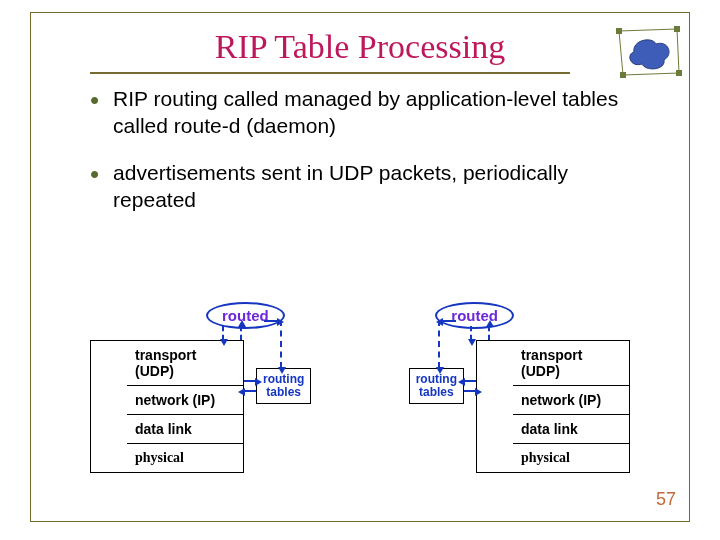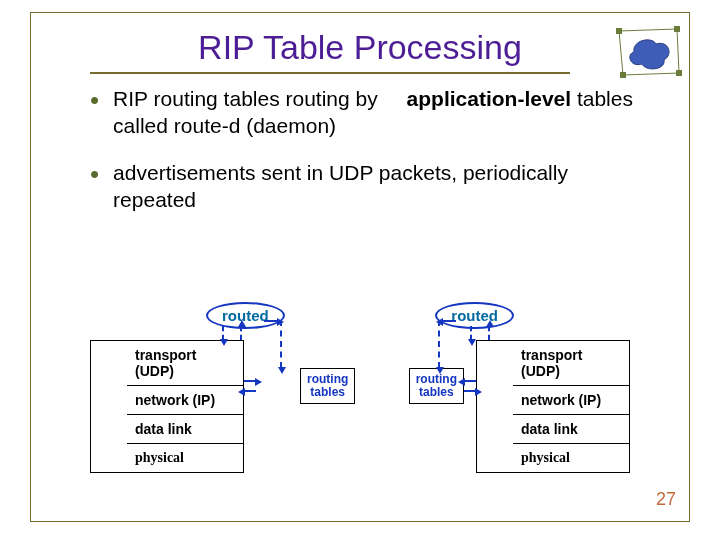--- a/index.html
+++ b/index.html
@@ -16,21 +16,22 @@
     left: 30px; top: 12px;
     width: 660px; height: 510px;
     border: 1.5px solid #766b2e;
   }
   .title {
     position: absolute;
     top: 28px; left: 0; width: 720px;
     text-align: center;
     font-size: 34px;
     font-weight: normal;
-    color: #4c1d95;
+    color: #be185d;
+    font-family: Liberation Serif, serif;
   }
   .title-line {
     position: absolute;
     top: 72px; left: 90px; width: 480px;
     border-bottom: 2px solid #766b2e;
   }
   .corner-icon {
     position: absolute;
     top: 26px; right: 34px;
     width: 70px; height: 56px;
@@ -46,21 +47,21 @@
     margin-bottom: 20px;
     line-height: 1.28;
   }
   .bullet .dot {
     color: #576b2c;
     font-size: 26px;
     line-height: 1.1;
     margin-right: 14px;
   }
   .bullet .txt { flex: 1; }
-  .bold { font-weight: bold; margin-left: 23px; }
+  .bold { font-weight: normal; }
   .diagram {
     position: absolute;
     left: 70px; top: 280px;
     width: 580px; height: 220px;
     background: #fff;
   }
   .stack {
     position: absolute;
     width: 154px;
     border: 1.5px solid #000;
@@ -74,40 +75,39 @@
     font-weight: bold;
     font-size: 14px;
     color: #000;
     margin-left: 36px;
   }
   .layer:last-child { border-bottom: none; font-family: Liberation Serif, serif; }
   .routed {
     position: absolute;
     border: 2.5px solid #1536c0;
     border-radius: 50%;
-    color: #0369a1;
+    color: #6d28d9;
     font-weight: bold;
     font-size: 15px;
     text-align: center;
     padding: 3px 14px;
     background: #fff;
   }
   .routed-left { left: 136px; top: 22px; }
   .routed-right { right: 136px; top: 22px; }
   .rtbox {
     position: absolute;
     border: 1.5px solid #000;
     background: #fff;
     font-size: 12px;
     font-weight: bold;
     color: #1536c0;
     text-align: center;
     padding: 4px 6px;
     line-height: 1.1;
-    margin-left: 44px;
   }
   .rtbox-left { left: 186px; top: 88px; }
   .rtbox-right { right: 186px; top: 88px; }
   .dash {
     position: absolute;
     border-left: 2px dashed #1536c0;
   }
   .hlink {
     position: absolute;
     border-top: 2px solid #1536c0;
@@ -167,21 +167,21 @@
     <line x1="63" y1="47" x2="7" y2="49" stroke="#6b7c3a" stroke-width="1"></line>
     <line x1="7" y1="49" x2="3" y2="5" stroke="#6b7c3a" stroke-width="1"></line>
     <path d="M18 26 C16 14, 36 10, 40 18 C52 14, 58 28, 48 34 C50 44, 30 46, 26 38 C14 42, 10 28, 18 26 Z" fill="#3e5db8" stroke="#2a3f80" stroke-width="1"></path>
   </svg>
 </div>
 
 <div class="bullets">
   <div class="bullet">
     <div class="dot">•</div>
     <div class="txt">
-      <span>RIP routing tables routing by </span><span class="bold">application-level</span><span> tables called route-d (daemon)</span>
+      <span>RIP routing called managed by </span><span class="bold">application-level</span><span> tables called route-d (daemon)</span>
     </div>
   </div>
   <div class="bullet">
     <div class="dot">•</div>
     <div class="txt">
       <span>advertisements sent in UDP packets, periodically repeated</span>
     </div>
   </div>
 </div>
 
@@ -222,13 +222,13 @@
   <div class="hlink arrow-l" style="right:194px; top:40px; width:14px;"></div>
   <div class="dash arrow-d" style="right:210px; top:40px; height:48px;"></div>
 
   <div class="hlink arrow-r" style="left:174px; top:100px; width:12px;"></div>
   <div class="hlink arrow-l" style="left:174px; top:110px; width:12px;"></div>
   <div class="hlink arrow-r" style="right:174px; top:110px; width:12px;"></div>
   <div class="hlink arrow-l" style="right:174px; top:100px; width:12px;"></div>
 
 </div>
 
-<div class="slide-num">27</div>
+<div class="slide-num">57</div>
 
 </body></html>

